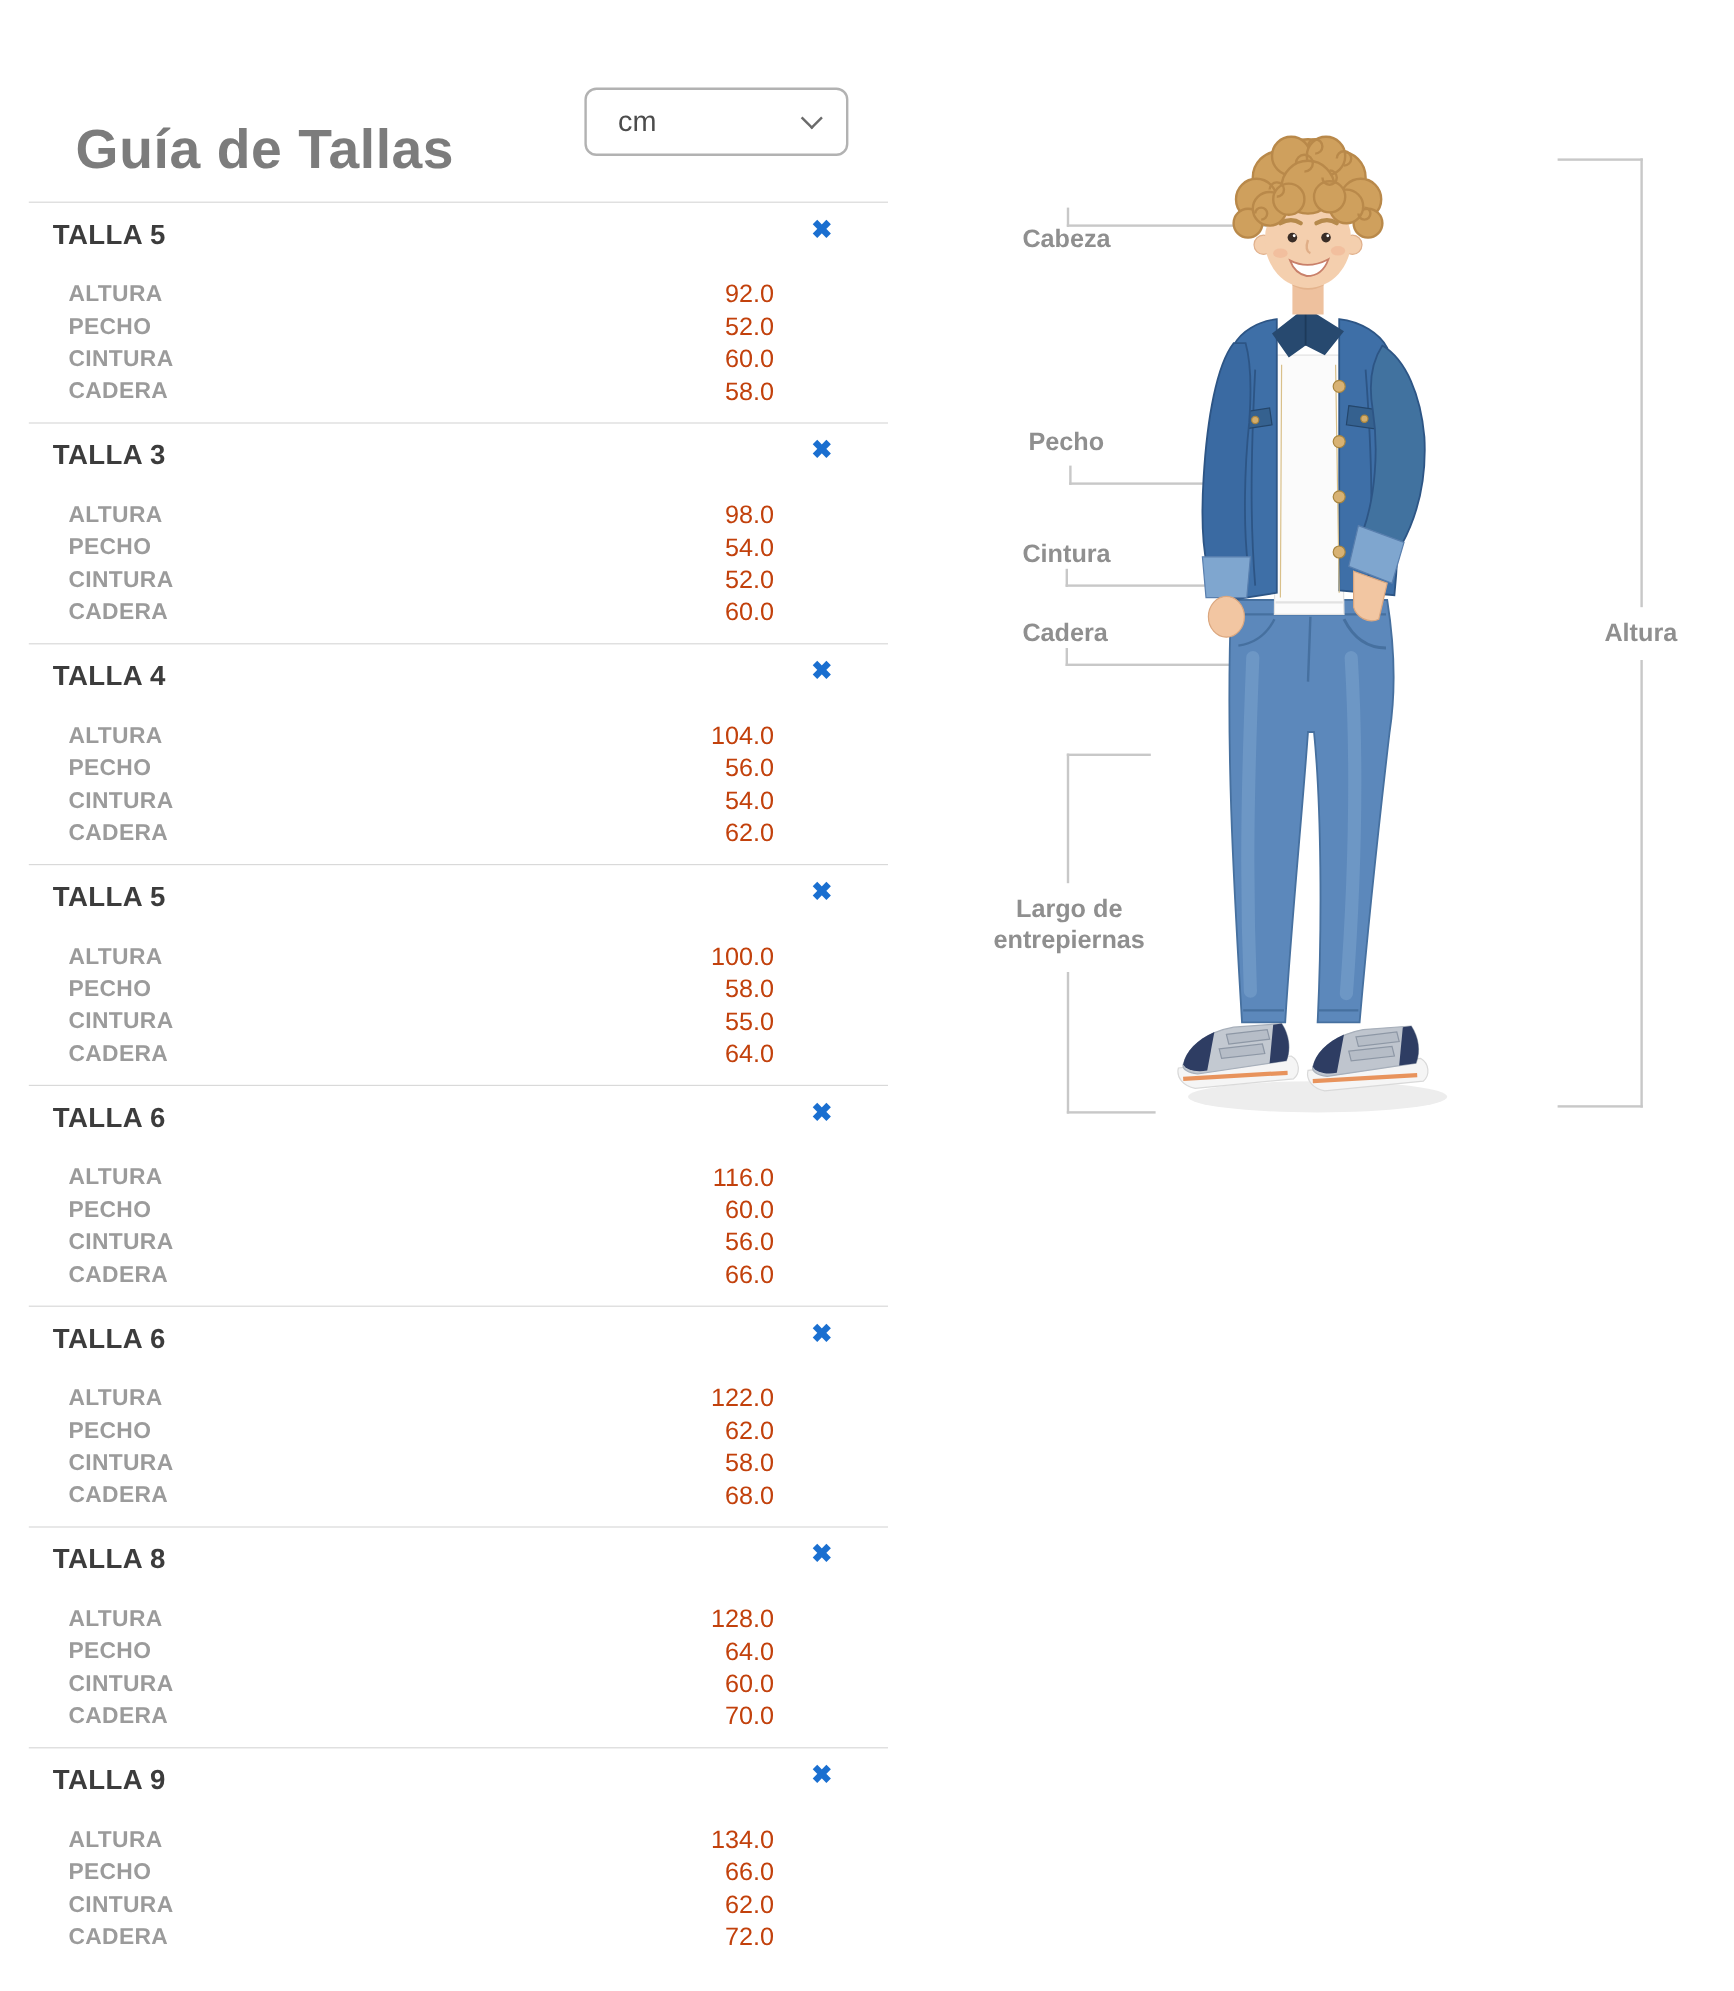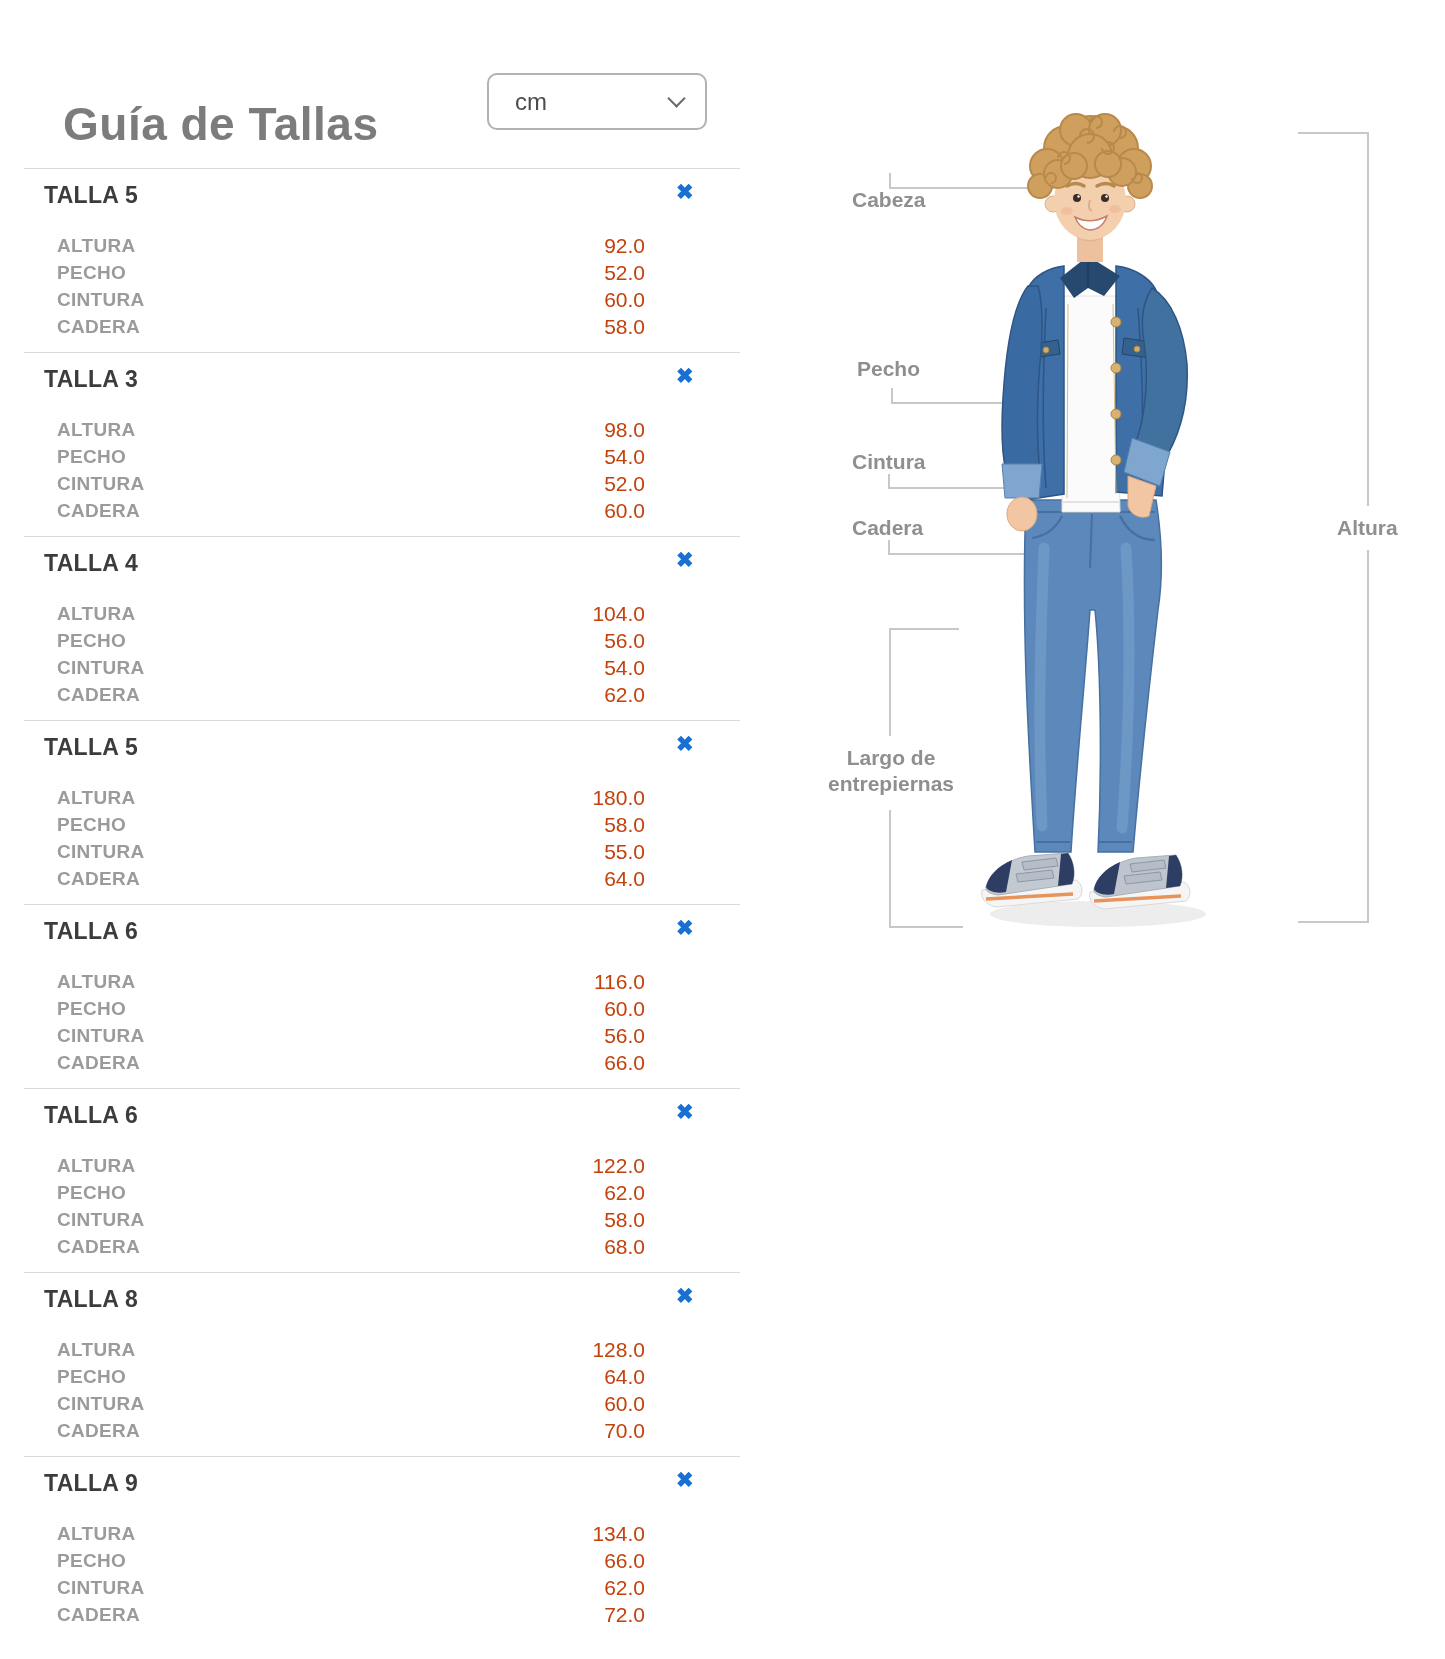--- a/index.html
+++ b/index.html
@@ -119,21 +119,21 @@
         </div>
     </div>
   </section>
 
   <section class="size-section">
     <h2 class="size-title">TALLA 5</h2>
     <button class="close-btn">✖</button>
     <div class="rows">
       <div class="m-row">
           <span class="m-label">ALTURA</span>
-          <span class="m-value">180.0</span>
+          <span class="m-value">100.0</span>
         </div>
       <div class="m-row">
           <span class="m-label">PECHO</span>
           <span class="m-value">58.0</span>
         </div>
       <div class="m-row">
           <span class="m-label">CINTURA</span>
           <span class="m-value">55.0</span>
         </div>
       <div class="m-row">

